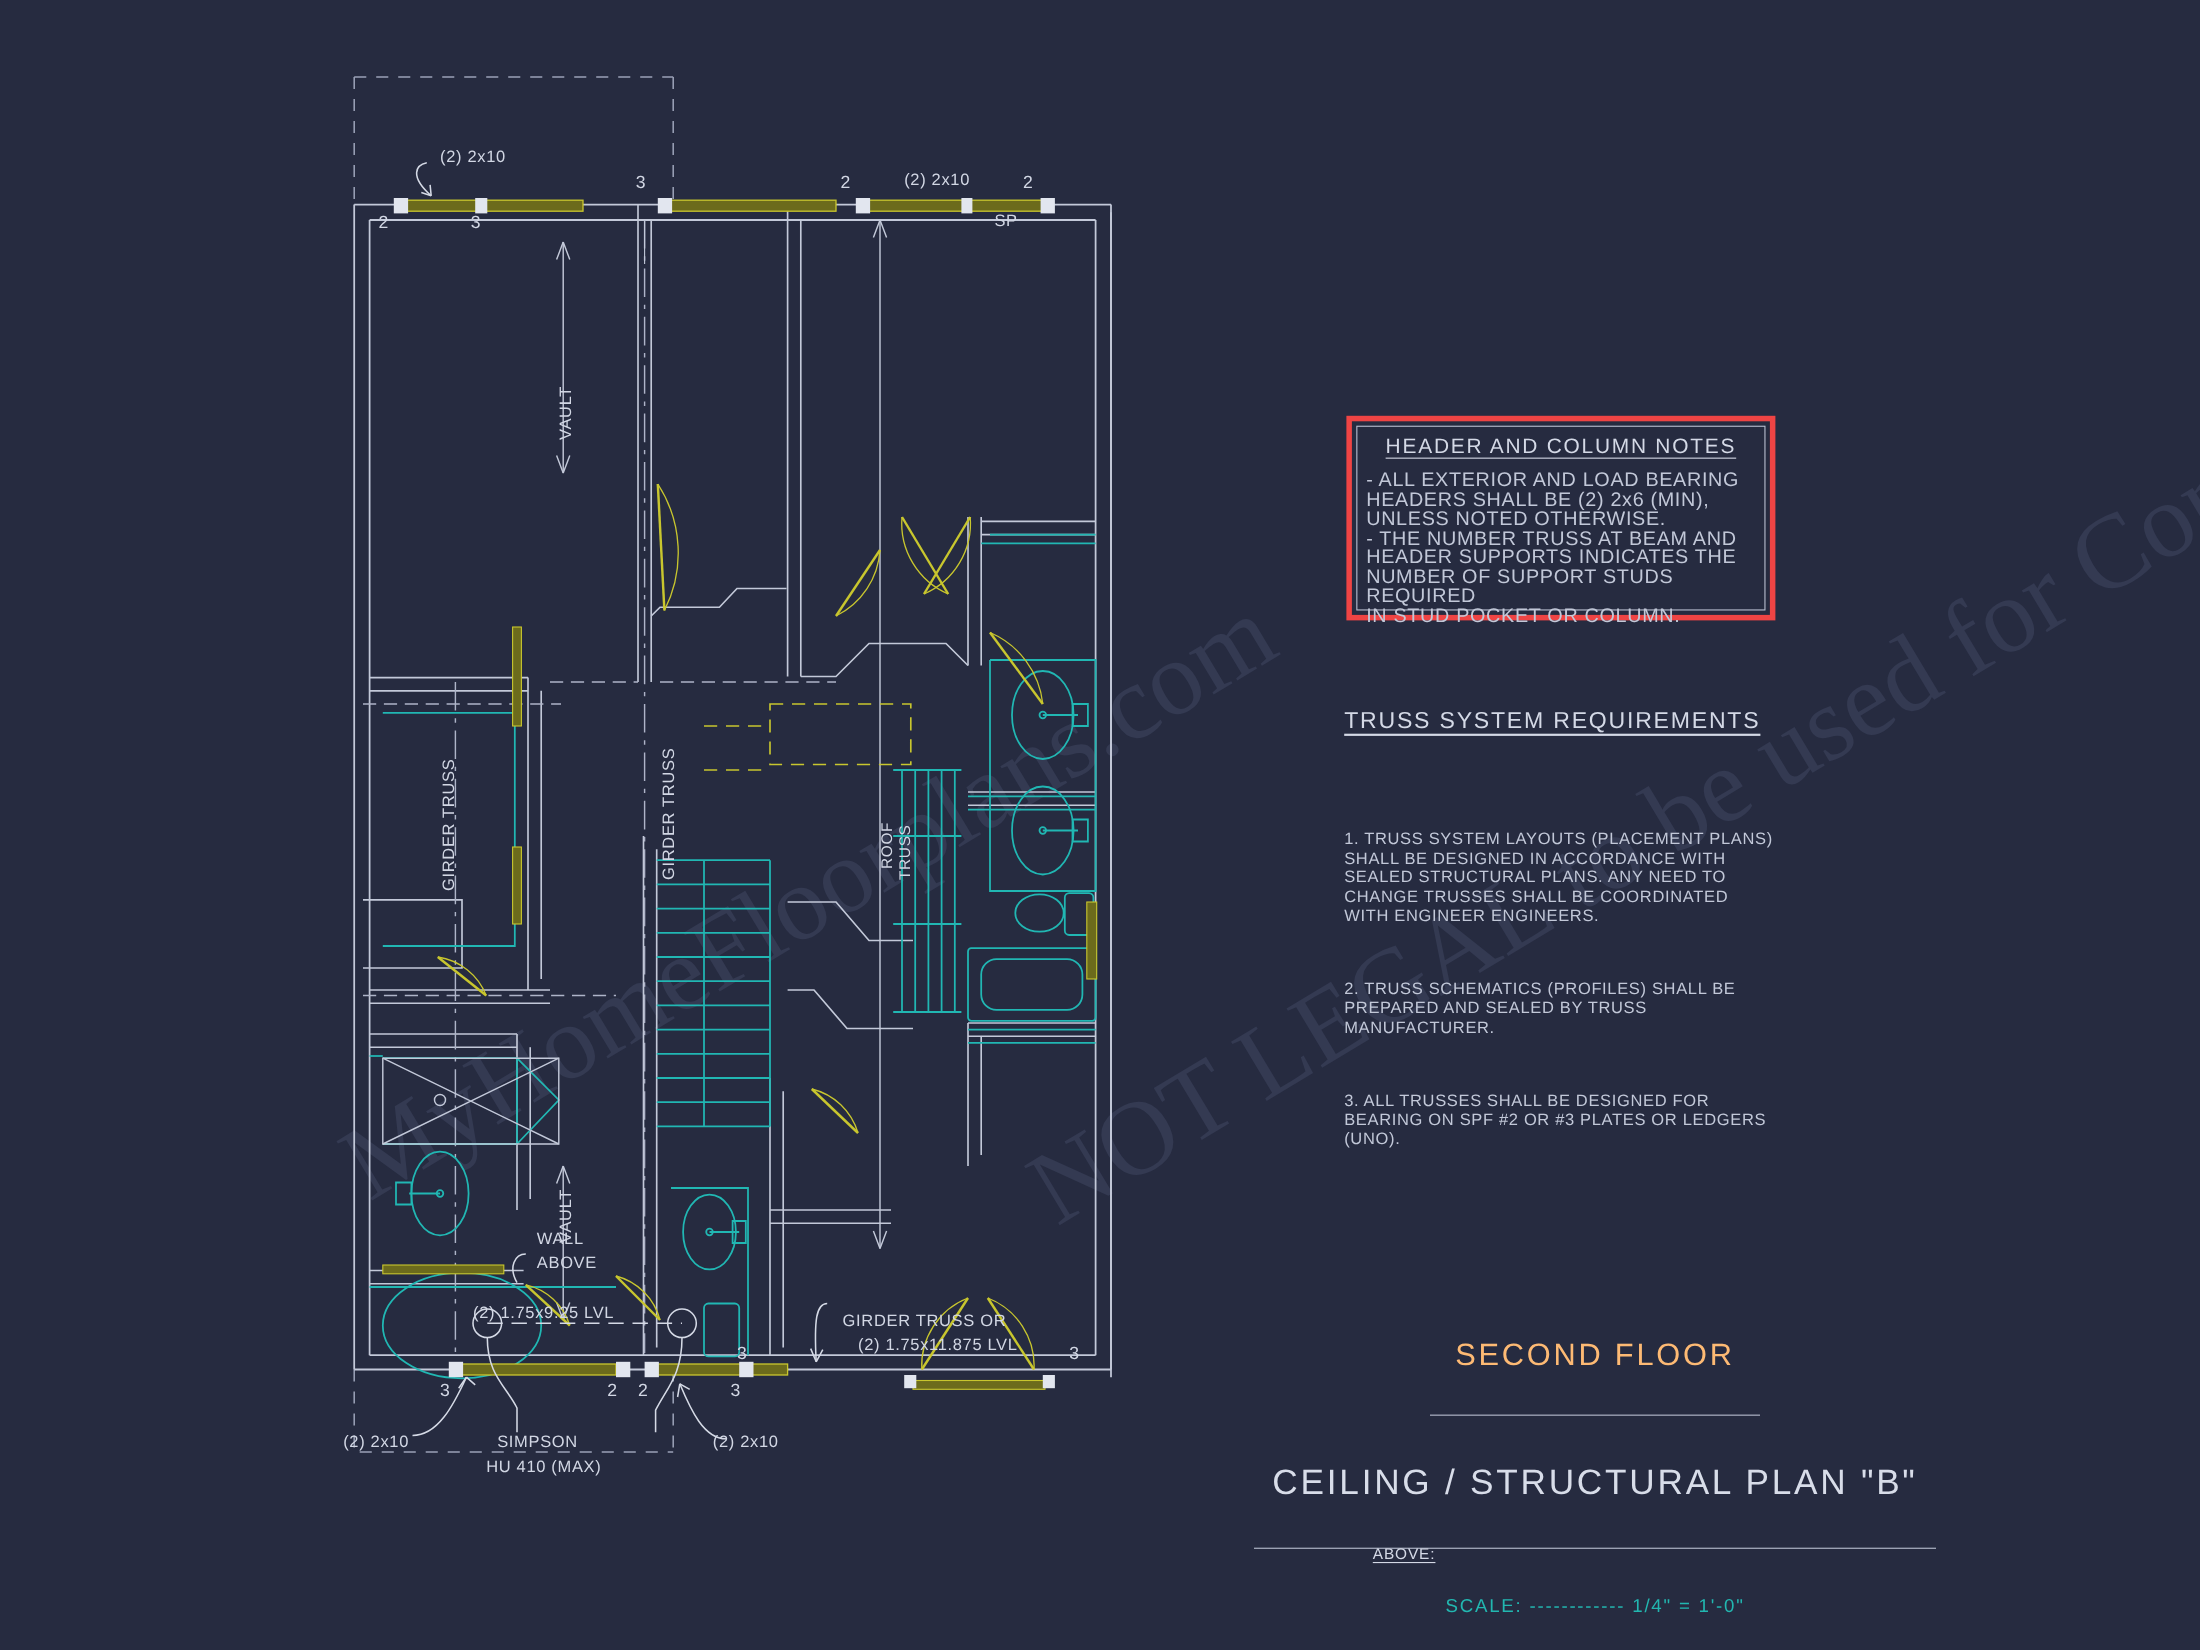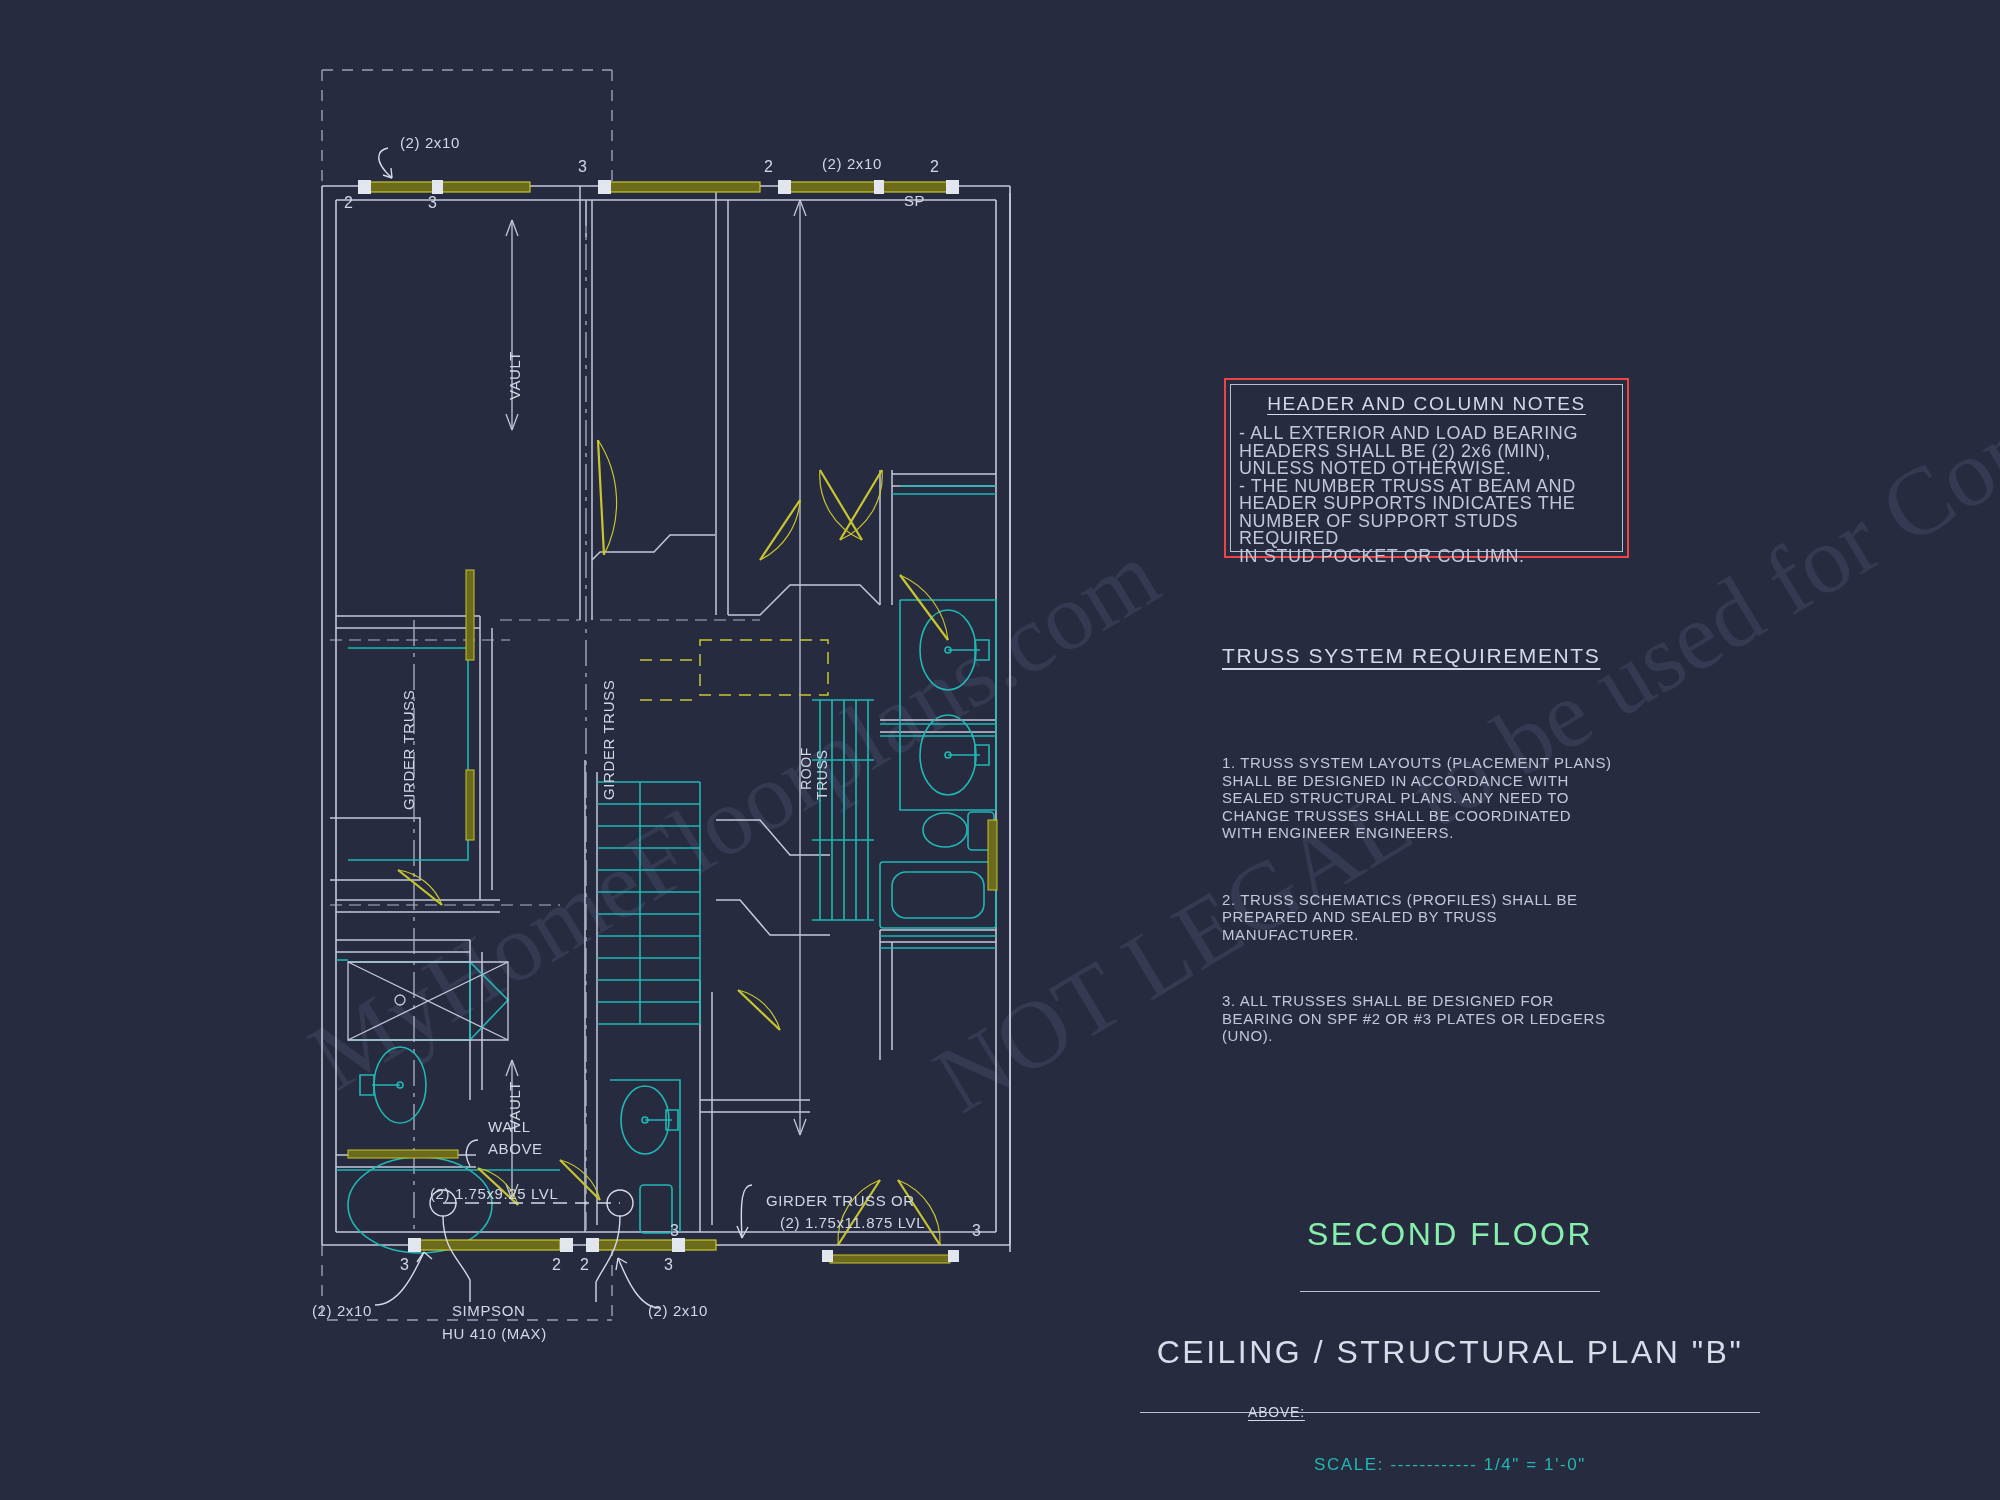--- a/index.html
+++ b/index.html
@@ -2,29 +2,29 @@
 <html><head>
 <meta charset="utf-8">
 <style>
   html,body{margin:0;padding:0;background:#262b40;}
   body{width:2000px;height:1500px;position:relative;overflow:hidden;
        font-family:"Liberation Sans",sans-serif;color:#c8cddc;}
   .canvas{position:absolute;inset:0;}
   svg.plan{position:absolute;left:0;top:0;width:2000px;height:1500px;}
   
   .tblock{position:absolute;white-space:pre;letter-spacing:.5px;}
-  .notebox{position:absolute;border:2px solid #ef4444;padding-left:21px;}
+  .notebox{position:absolute;border:5px solid #ef4444;}
   .notebox .inner{position:absolute;inset:4px;border:1px solid #b9bfd0;}
   .nt-title{font-size:19px;letter-spacing:1.6px;text-decoration:underline;
             text-underline-offset:4px;color:#d4d9e6;}
   .nt-body{font-size:18px;line-height:17.5px;letter-spacing:.6px;color:#c2c8d8;}
   .sec-title{font-size:21px;letter-spacing:1.6px;text-decoration:underline;
              text-underline-offset:5px;color:#d4d9e6;}
   .para{font-size:15px;line-height:17.5px;letter-spacing:.6px;color:#c2c8d8;margin-bottom:13px;}
-  .tb-l1{font-size:32px;letter-spacing:2.5px;color:#86efac;text-align:center;}
+  .tb-l1{font-size:28px;letter-spacing:2.5px;color:#fdba74;text-align:center;}
   .tb-l2{font-size:32px;letter-spacing:2.5px;color:#d8dde9;text-align:center;}
   .tb-rule{height:1px;background:#b9bfd0;}
   .tb-scale{font-size:17px;letter-spacing:1.6px;color:#22b7b0;text-align:center;}
   .notes-h{font-size:14px;letter-spacing:.8px;text-decoration:underline;
            text-underline-offset:3px;color:#d4d9e6;}
   .notes-l{font-size:14.5px;letter-spacing:.7px;color:#c2c8d8;line-height:18px;}
   
   .lab{position:absolute;font-size:15px;letter-spacing:.6px;color:#d2d7e4;white-space:pre;}
   .lab.sm{font-size:14px;}
   .lab.num{font-size:16px;}

